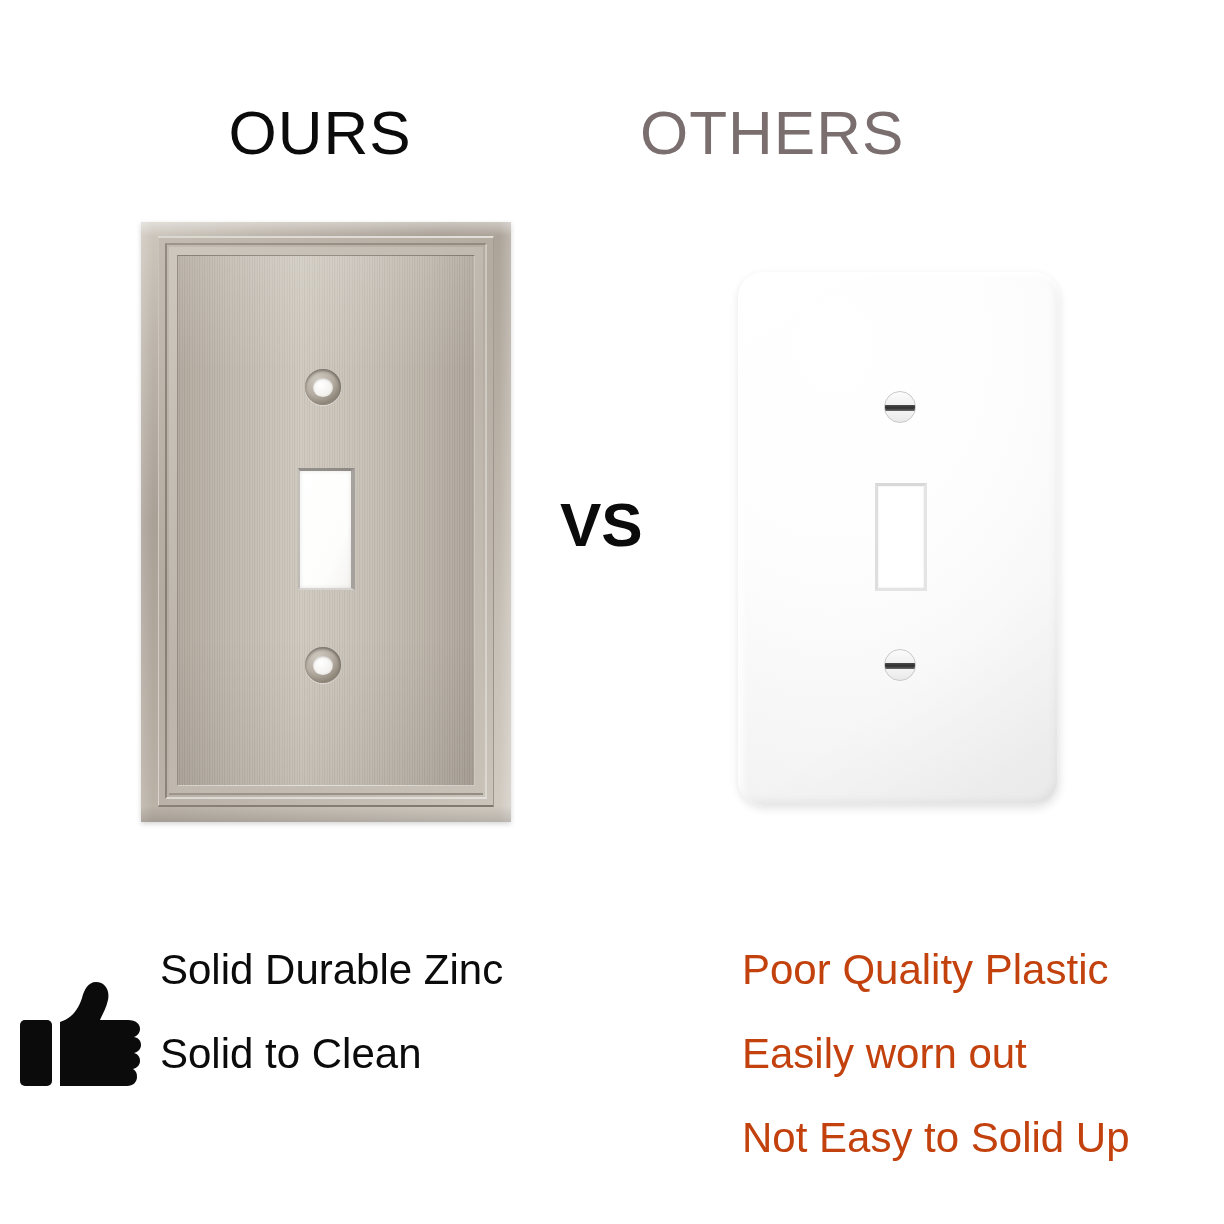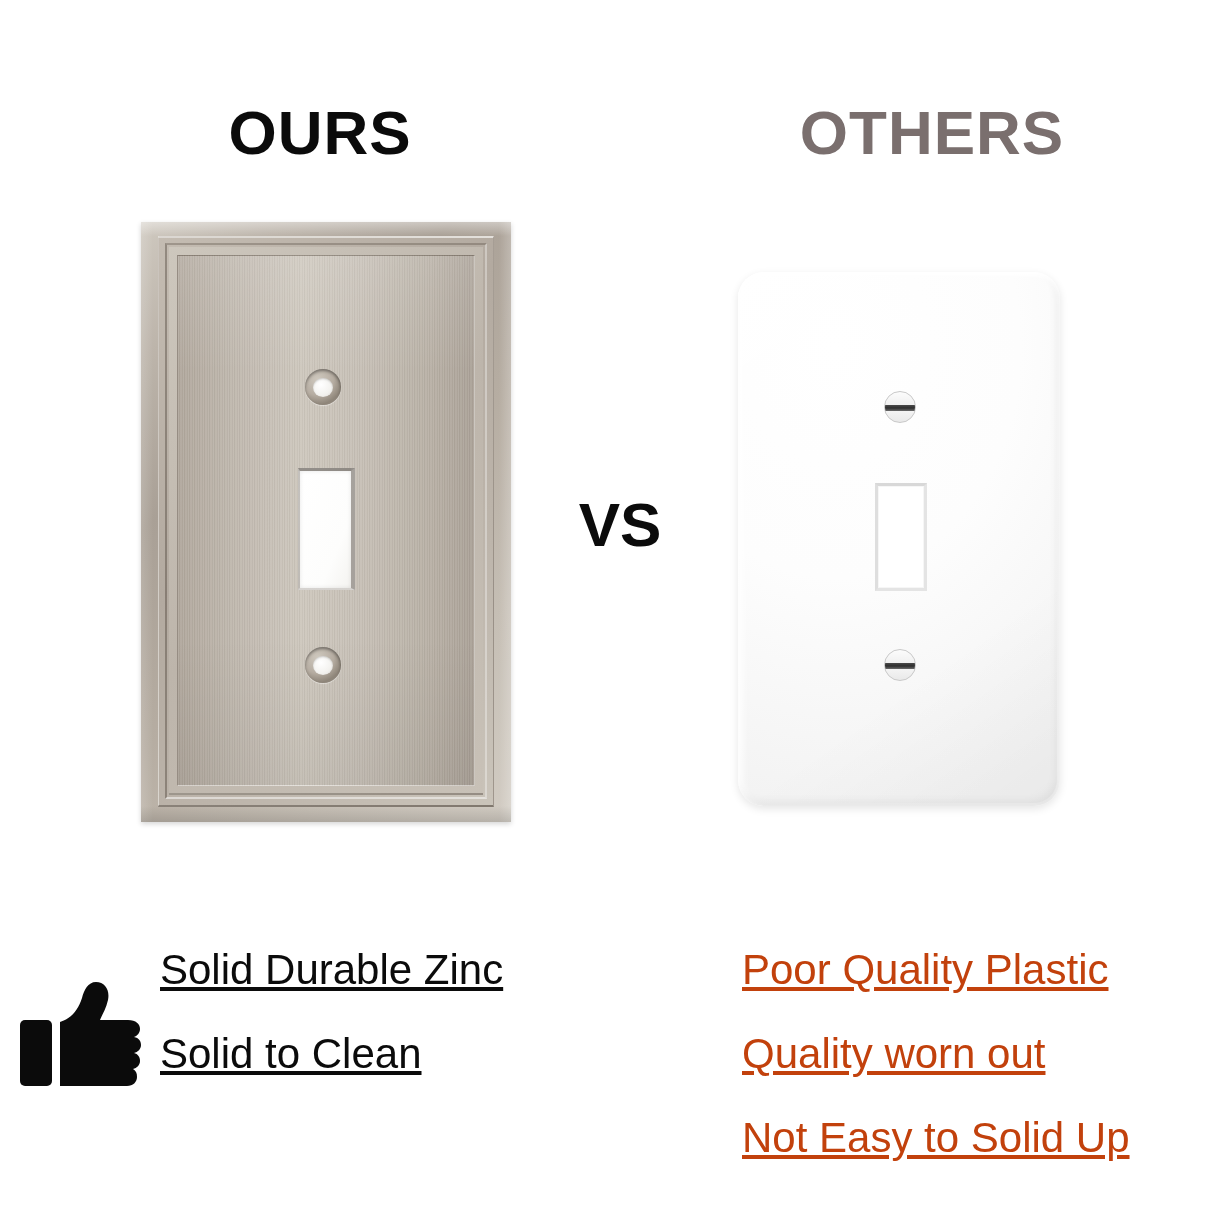--- a/index.html
+++ b/index.html
@@ -16,44 +16,42 @@
     position: relative;
     width: 1224px;
     height: 1224px;
     background: #ffffff;
   }
 
   
   .heading {
     position: absolute;
     font-size: 62px;
-    font-weight: 700;
+    font-weight: 400;
     letter-spacing: 1px;
     white-space: nowrap;
     line-height: 1;
   }
   #heading-ours {
     left: 0; top: 102px;
     width: 640px;
     text-align: center;
     color: #0b0b0b;
   }
   #heading-others {
     left: 640px; top: 102px;
     width: 584px;
-    text-align: center;
     color: #7a6f6e;
   }
 
   
   #vs-label {
     position: absolute;
     left: 560px; top: 494px;
     width: 120px;
-    text-align: center;
     font-size: 62px;
     font-weight: 700;
     color: #0b0b0b;
     line-height: 1;
   }
 
   
   #metal-plate {
     position: absolute;
     left: 141px;
@@ -238,21 +236,20 @@
     left: 20px;
     top: 982px;
     width: 124px;
     height: 104px;
   }
 
   .bullet-list {
     position: absolute;
     display: flex;
     flex-direction: column;
-    text-decoration: underline;
   }
   .bullet-item {
     font-size: 42px;
     font-weight: 400;
     line-height: 84px;
     white-space: nowrap;
   }
 
   #list-ours {
     left: 160px;
@@ -314,17 +311,17 @@
     </svg>
   </div>
 
   <div class="bullet-list" id="list-ours">
     <div class="bullet-item">Solid Durable Zinc</div>
     <div class="bullet-item">Solid to Clean</div>
   </div>
 
   <div class="bullet-list" id="list-others">
     <div class="bullet-item">Poor Quality Plastic</div>
-    <div class="bullet-item">Quality worn out</div>
+    <div class="bullet-item">Easily worn out</div>
     <div class="bullet-item">Not Easy to Solid Up</div>
   </div>
 
 </div>
 
 </body></html>

